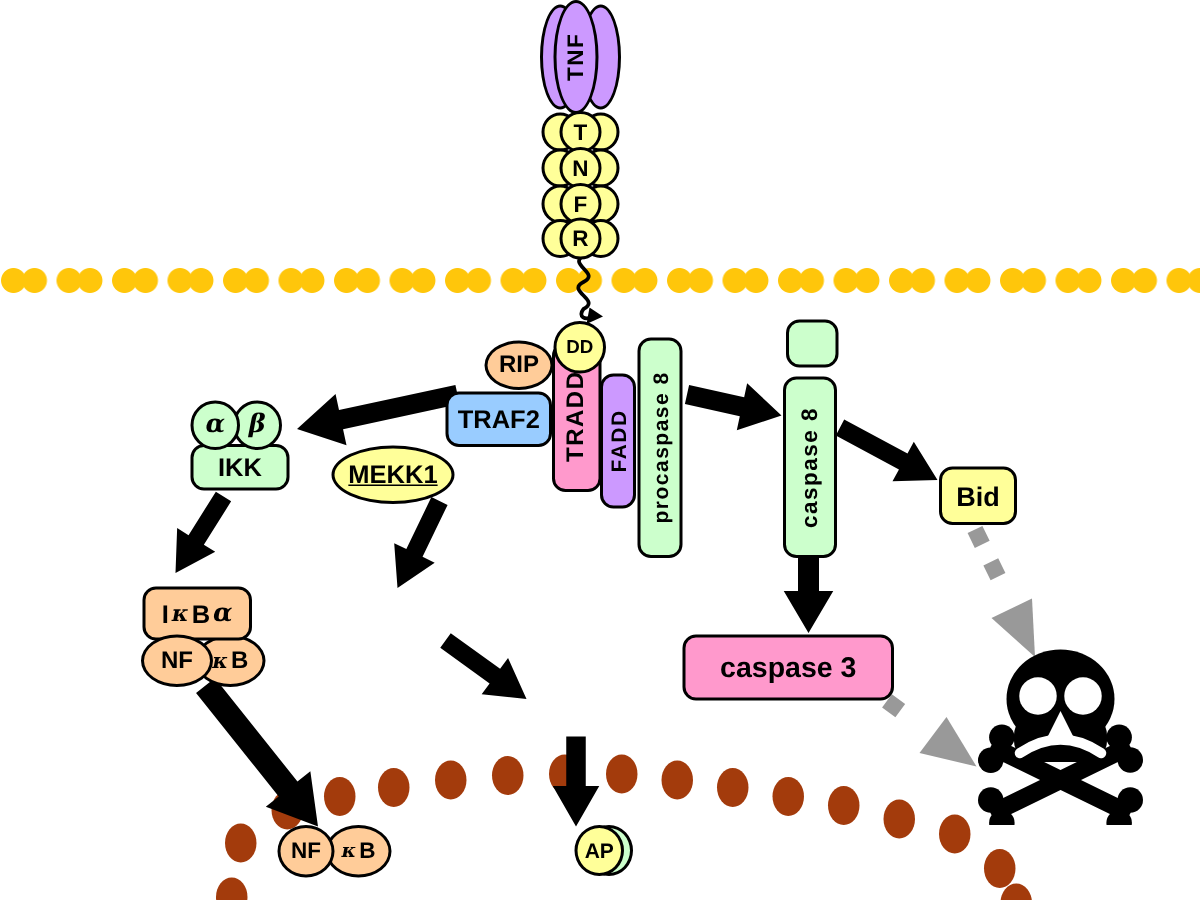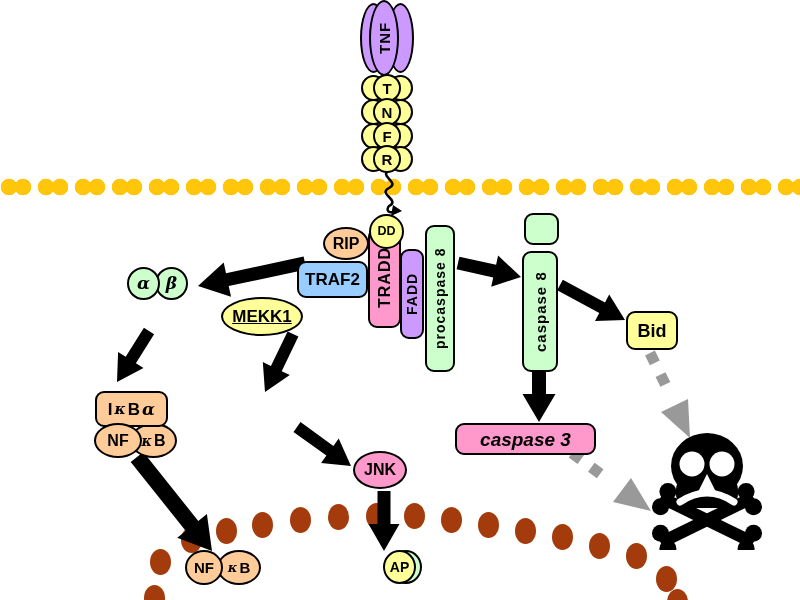--- a/index.html
+++ b/index.html
@@ -81,42 +81,42 @@
   <div class="node ellipse c-peach z7" style="left:323px;top:227px;width:46px;height:33px;font-size:16px;">RIP</div>
   <div class="node rrect c-blue z6" style="left:297px;top:261px;width:71px;height:37px;font-size:17px;">TRAF2</div>
   <div class="node ellipse c-yellow z6" style="left:221px;top:297px;width:82px;height:39px;font-size:17px;text-decoration:underline;">MEKK1</div>
 
   <div class="node ellipse c-green z6" style="left:127px;top:267px;width:33px;height:33px;font-size:17px;">
       <span class="greek">α</span>
     </div>
   <div class="node ellipse c-green z5" style="left:155px;top:267px;width:33px;height:33px;font-size:17px;">
       <span class="greek">β</span>
     </div>
+  <div class="node rrect c-green z4" style="left:127px;top:296px;width:66px;height:31px;font-size:17px;">IKK</div>
 
   <div class="node rrect c-peach z5" style="left:95px;top:391px;width:73px;height:36px;font-size:17px;">
     <span>I</span>
       <span class="gap"></span>
       <span class="greek" style="font-size:15px;">κ</span>
       <span class="gap"></span>
       <span>B</span>
       <span class="gap"></span>
       <span class="greek">α</span>
   </div>
   <div class="node ellipse c-peach z5" style="left:94px;top:423px;width:48px;height:35px;font-size:16px;">NF</div>
   <div class="node ellipse c-peach z4" style="left:130px;top:423px;width:47px;height:35px;font-size:16px;">
     <span class="greek" style="font-size:14px;">κ</span>
       <span class="gap"></span>
       <span>B</span>
   </div>
 
-  <div class="node ellipse c-pink z5" style="left:353px;top:451px;width:54px;height:38px;font-size:16px;">JNK</div>
 
   <div class="node rrect c-green z5" style="left:524px;top:213px;width:35px;height:32px;"></div>
   <div class="node rrect c-green z5 vtext" style="left:522px;top:251px;width:36px;height:121px;font-size:15px;">caspase 8</div>
-  <div class="node rrect c-pink z5" style="left:455px;top:423px;width:141px;height:32px;font-size:19px;font-style:italic;">caspase 3</div>
+  <div class="node rrect c-pink z5" style="left:455px;top:423px;width:141px;height:44px;font-size:19px;">caspase 3</div>
   <div class="node rrect c-yellow z5" style="left:626px;top:311px;width:52px;height:39px;font-size:18px;">Bid</div>
 
   <svg id="skull" width="122" height="122" viewBox="0 0 122 122">
     <g fill="#000">
       <circle cx="14.5" cy="78.8" r="8.5"></circle>
         <circle cx="21.9" cy="63.5" r="8.5"></circle>
       <circle cx="100.1" cy="120.5" r="8.5"></circle>
         <circle cx="107.5" cy="105.3" r="8.5"></circle>
       <circle cx="100.1" cy="63.5" r="8.5"></circle>
         <circle cx="107.5" cy="78.7" r="8.5"></circle>

